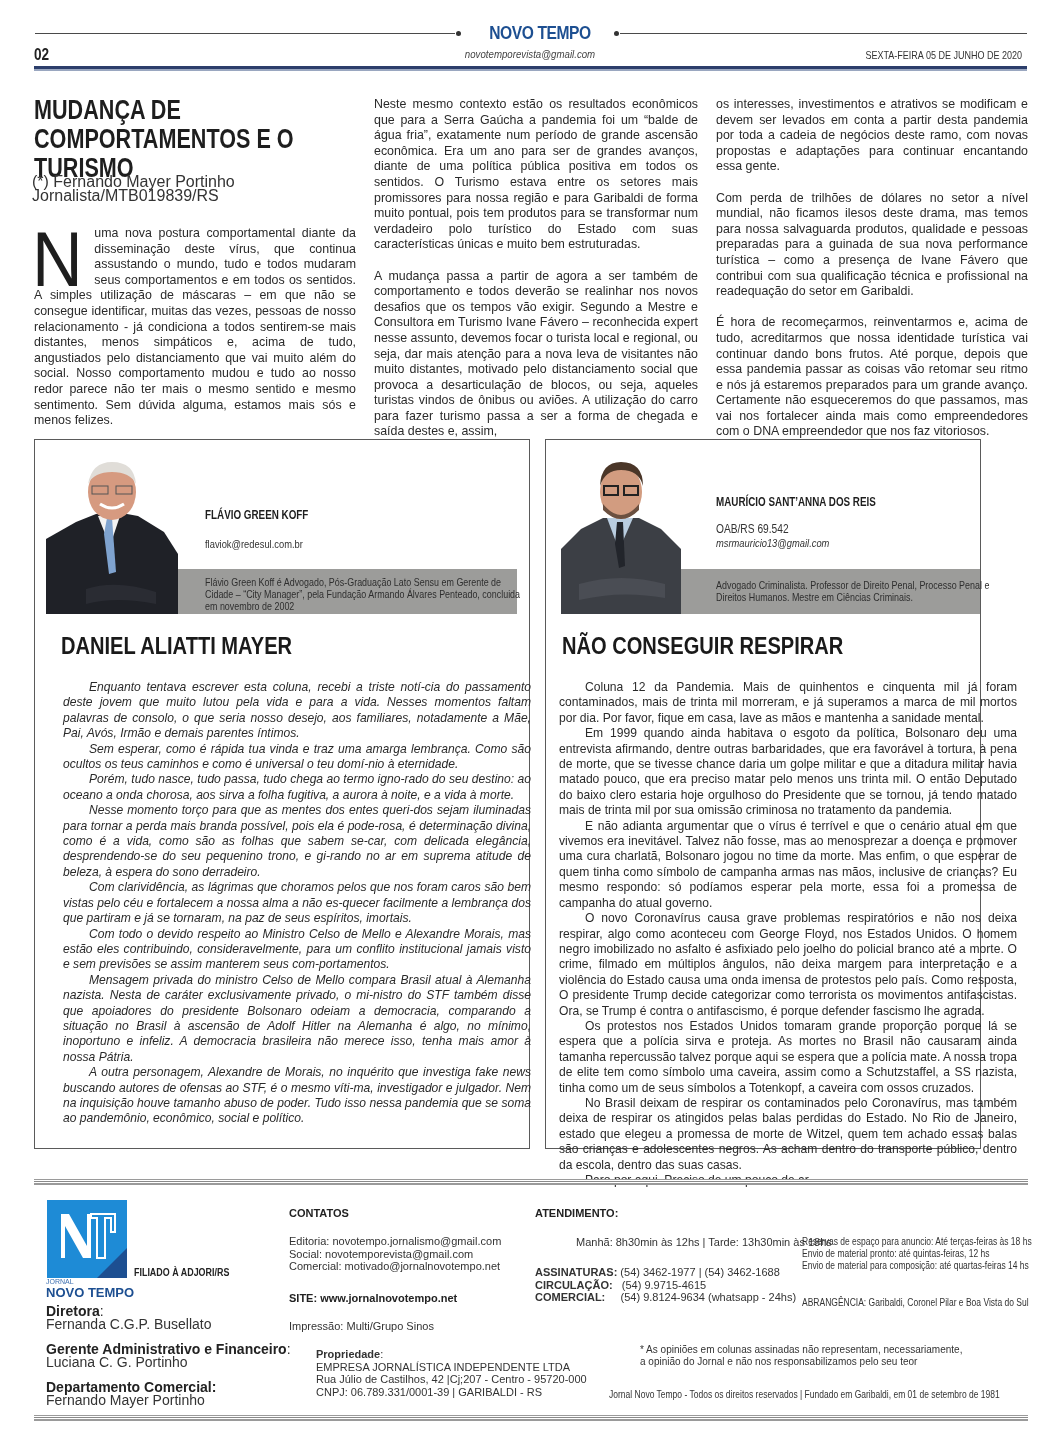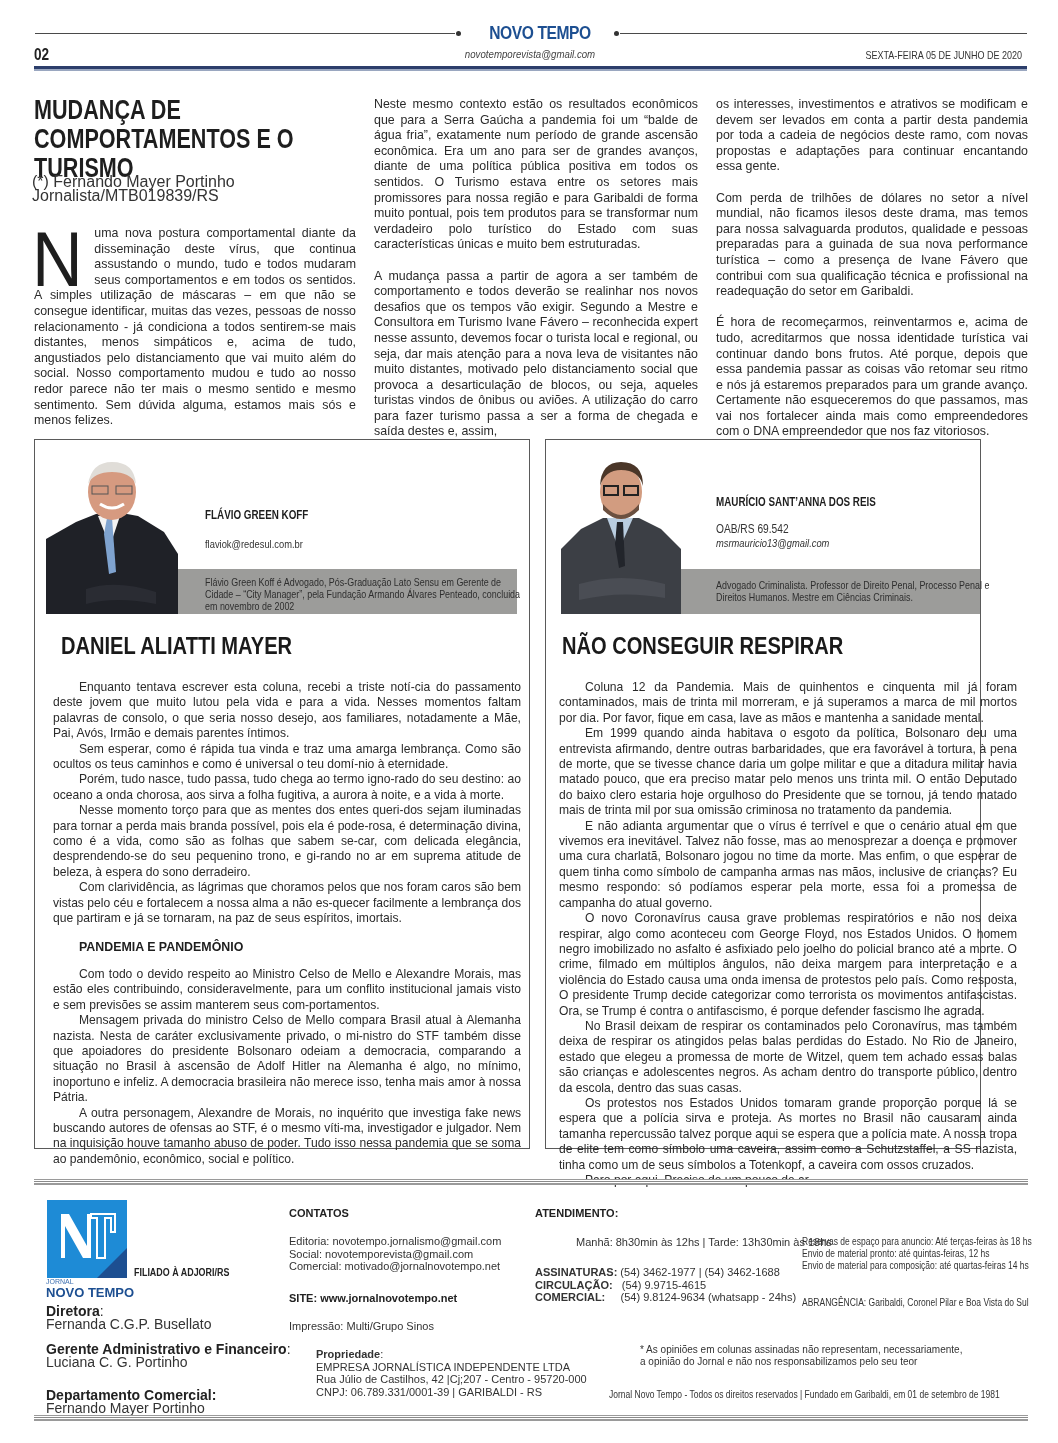--- a/index.html
+++ b/index.html
@@ -54,21 +54,21 @@
   .author-sub.italic { font-style: italic; }
   .bio { position: absolute; font-size: 10.5px; line-height: 12px; color: #2e2e2e; transform: scaleX(0.85);
          transform-origin: left top; }
   .box.left .bio { top: 136px; left: 170px; width: 375px; }
   .box.right .bio { top: 139px; left: 170px; width: 360px; }
   .col-title { position: absolute; top: 192px; font-weight: bold; font-size: 24.5px; color: #1a1a1a;
                transform: scaleX(0.82); transform-origin: left; white-space: nowrap; }
   .box.left .col-title { left: 26px; }
   .box.right .col-title { left: 16px; }
   .col-body { position: absolute; top: 240px; font-size: 12.1px; line-height: 15.4px; color: #2a2a2a; text-align: justify; }
-  .box.left .col-body { left: 18px; width: 468px; }
+  .box.left .col-body { left: 28px; width: 468px; font-style: italic; }
   .box.right .col-body { left: 13px; width: 458px; }
   .col-body p { text-indent: 26px; }
   .sub-head { font-weight: bold; font-size: 12.4px; margin: 13px 0 12px 26px; color: #1e1e1e; }
 
   
   .ft-rule { position: absolute; left: 34px; width: 994px; height: 6px;
              background: linear-gradient(#9a9a9a 0 1px, #fff 1px 2px, #8a8a8a 2px 3px, #fff 3px 4px, #9a9a9a 4px 6px); }
   .ft-rule.top { top: 1179px; }
   .ft-rule.bot { top: 1415px; }
   .logo { position: absolute; top: 1200px; left: 47px; width: 80px; height: 78px; background: #1e8bd6; overflow: hidden; }
@@ -136,21 +136,20 @@
   <div class="author-name" style="top:68px;left:170px;">FLÁVIO GREEN KOFF</div>
   <div class="author-sub" style="top:98px;left:170px;">flaviok@redesul.com.br</div>
   <div class="bio">Flávio Green Koff é Advogado, Pós-Graduação Lato Sensu em Gerente de Cidade – “City Manager”, pela Fundação Armando Álvares Penteado, concluida em novembro de 2002</div>
   <h2 class="col-title">DANIEL ALIATTI MAYER</h2>
   <div class="col-body">
     <p>Enquanto tentava escrever esta coluna, recebi a triste notí-cia do passamento deste jovem que muito lutou pela vida e para a vida. Nesses momentos faltam palavras de consolo, o que seria nosso desejo, aos familiares, notadamente a Mãe, Pai, Avós, Irmão e demais parentes íntimos.</p>
     <p>Sem esperar, como é rápida tua vinda e traz uma amarga lembrança. Como são ocultos os teus caminhos e como é universal o teu domí-nio à eternidade.</p>
     <p>Porém, tudo nasce, tudo passa, tudo chega ao termo igno-rado do seu destino: ao oceano a onda chorosa, aos sirva a folha fugitiva, a aurora à noite, e a vida à morte.</p>
     <p>Nesse momento torço para que as mentes dos entes queri-dos sejam iluminadas para tornar a perda mais branda possível, pois ela é pode-rosa, é determinação divina, como é a vida, como são as folhas que sabem se-car, com delicada elegância, desprendendo-se do seu pequenino trono, e gi-rando no ar em suprema atitude de beleza, à espera do sono derradeiro.</p>
     <p>Com clarividência, as lágrimas que choramos pelos que nos foram caros são bem vistas pelo céu e fortalecem a nossa alma a não es-quecer facilmente a lembrança dos que partiram e já se tornaram, na paz de seus espíritos, imortais.</p>
-    <div class="sub-head">PANDEMIA E PANDEMÔNIO</div>
     <p>Com todo o devido respeito ao Ministro Celso de Mello e Alexandre Morais, mas estão eles contribuindo, consideravelmente, para um conflito institucional jamais visto e sem previsões se assim manterem seus com-portamentos.</p>
     <p>Mensagem privada do ministro Celso de Mello compara Brasil atual à Alemanha nazista. Nesta de caráter exclusivamente privado, o mi-nistro do STF também disse que apoiadores do presidente Bolsonaro odeiam a democracia, comparando a situação no Brasil à ascensão de Adolf Hitler na Alemanha é algo, no mínimo, inoportuno e infeliz. A democracia brasileira não merece isso, tenha mais amor à nossa Pátria.</p>
     <p>A outra personagem, Alexandre de Morais, no inquérito que investiga fake news buscando autores de ofensas ao STF, é o mesmo víti-ma, investigador e julgador. Nem na inquisição houve tamanho abuso de poder. Tudo isso nessa pandemia que se soma ao pandemônio, econômico, social e político.</p>
   </div>
 </div>
 
 <div class="box right">
   <div class="gray-band"></div>
   <div class="photo">
     <svg viewBox="0 0 120 160" preserveAspectRatio="none">
@@ -169,22 +168,22 @@
   <div class="author-name" style="top:55px;left:170px;">MAURÍCIO SANT’ANNA DOS REIS</div>
   <div class="author-sub" style="top:82px;left:170px;font-size:12px;">OAB/RS 69.542</div>
   <div class="author-sub italic" style="top:97px;left:170px;">msrmauricio13@gmail.com</div>
   <div class="bio">Advogado Criminalista. Professor de Direito Penal, Processo Penal e Direitos Humanos. Mestre em Ciências Criminais.</div>
   <h2 class="col-title">NÃO CONSEGUIR RESPIRAR</h2>
   <div class="col-body">
     <p>Coluna 12 da Pandemia. Mais de quinhentos e cinquenta mil já foram contaminados, mais de trinta mil morreram, e já superamos a marca de mil mortos por dia. Por favor, fique em casa, lave as mãos e mantenha a sanidade mental.</p>
     <p>Em 1999 quando ainda habitava o esgoto da política, Bolsonaro deu uma entrevista afirmando, dentre outras barbaridades, que era favorável à tortura, à pena de morte, que se tivesse chance daria um golpe militar e que a ditadura militar havia matado pouco, que era preciso matar pelo menos uns trinta mil. O então Deputado do baixo clero estaria hoje orgulhoso do Presidente que se tornou, já tendo matado mais de trinta mil por sua omissão criminosa no tratamento da pandemia.</p>
     <p>E não adianta argumentar que o vírus é terrível e que o cenário atual em que vivemos era inevitável. Talvez não fosse, mas ao menosprezar a doença e promover uma cura charlatã, Bolsonaro jogou no time da morte. Mas enfim, o que esperar de quem tinha como símbolo de campanha armas nas mãos, inclusive de crianças? Eu mesmo respondo: só podíamos esperar pela morte, essa foi a promessa de campanha do atual governo.</p>
     <p>O novo Coronavírus causa grave problemas respiratórios e não nos deixa respirar, algo como aconteceu com George Floyd, nos Estados Unidos. O homem negro imobilizado no asfalto é asfixiado pelo joelho do policial branco até a morte. O crime, filmado em múltiplos ângulos, não deixa margem para interpretação e a violência do Estado causa uma onda imensa de protestos pelo país. Como resposta, O presidente Trump decide categorizar como terrorista os movimentos antifascistas. Ora, se Trump é contra o antifascismo, é porque defender fascismo lhe agrada.</p>
+    <p>Os protestos nos Estados Unidos tomaram grande proporção porque lá se espera que a polícia sirva e proteja. As mortes no Brasil não causaram ainda tamanha repercussão talvez porque aqui se espera que a polícia mate. A nossa tropa de elite tem como símbolo uma caveira, assim como a Schutzstaffel, a SS nazista, tinha como um de seus símbolos a Totenkopf, a caveira com ossos cruzados.</p>
     <p>No Brasil deixam de respirar os contaminados pelo Coronavírus, mas também deixa de respirar os atingidos pelas balas perdidas do Estado. No Rio de Janeiro, estado que elegeu a promessa de morte de Witzel, quem tem achado essas balas são crianças e adolescentes negros. As acham dentro do transporte público, dentro da escola, dentro das suas casas.</p>
-    <p>Os protestos nos Estados Unidos tomaram grande proporção porque lá se espera que a polícia sirva e proteja. As mortes no Brasil não causaram ainda tamanha repercussão talvez porque aqui se espera que a polícia mate. A nossa tropa de elite tem como símbolo uma caveira, assim como a Schutzstaffel, a SS nazista, tinha como um de seus símbolos a Totenkopf, a caveira com ossos cruzados.</p>
     <p>Paro por aqui. Preciso de um pouco de ar.</p>
   </div>
 </div>
 
 <div class="ft-rule top"></div>
 
 <div class="logo">
   <svg viewBox="0 0 80 78">
     <rect width="80" height="78" fill="#1e8bd6"></rect>
     <path d="M14 14 L22 14 L40 46 L40 14 L44 14 L44 58 L36 58 L18 26 L18 58 L14 58 Z" fill="#ffffff"></path>
@@ -197,21 +196,21 @@
 <div class="filiado">FILIADO À ADJORI/RS</div>
 
 <div class="staff" style="top:1305px;">
   <div><b>Diretora</b>:</div>
   <div>Fernanda C.G.P. Busellato</div>
 </div>
 <div class="staff" style="top:1343px;">
   <div><b>Gerente Administrativo e Financeiro</b>:</div>
   <div>Luciana C. G. Portinho</div>
 </div>
-<div class="staff" style="top:1381px;margin-top:8px;">
+<div class="staff" style="top:1381px;">
   <div><b>Departamento Comercial:</b></div>
   <div>Fernando Mayer Portinho</div>
 </div>
 
 <div class="ft-block bold" style="top:1207px;left:289px;">CONTATOS</div>
 <div class="ft-block" style="top:1235px;left:289px;">
   <div>Editoria: novotempo.jornalismo@gmail.com</div>
   <div>Social: novotemporevista@gmail.com</div>
   <div>Comercial: motivado@jornalnovotempo.net</div>
 </div>

